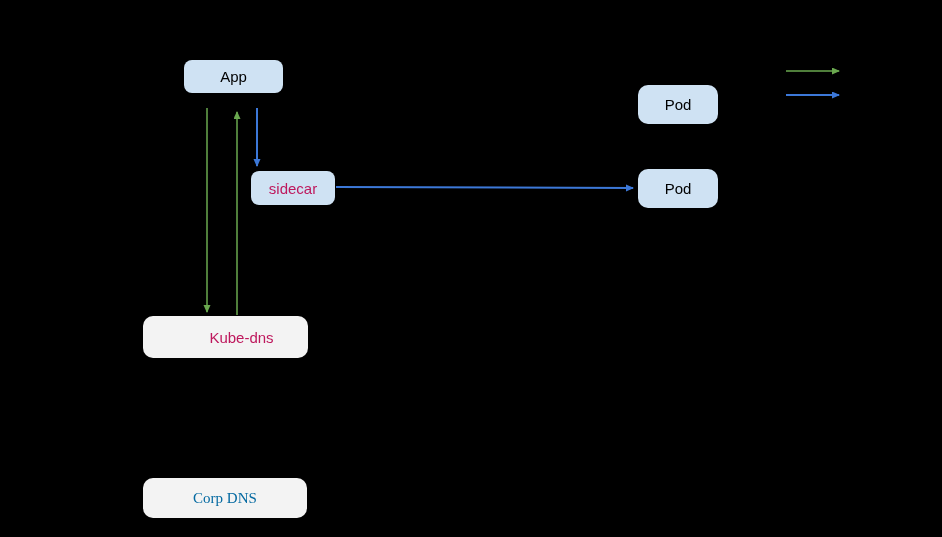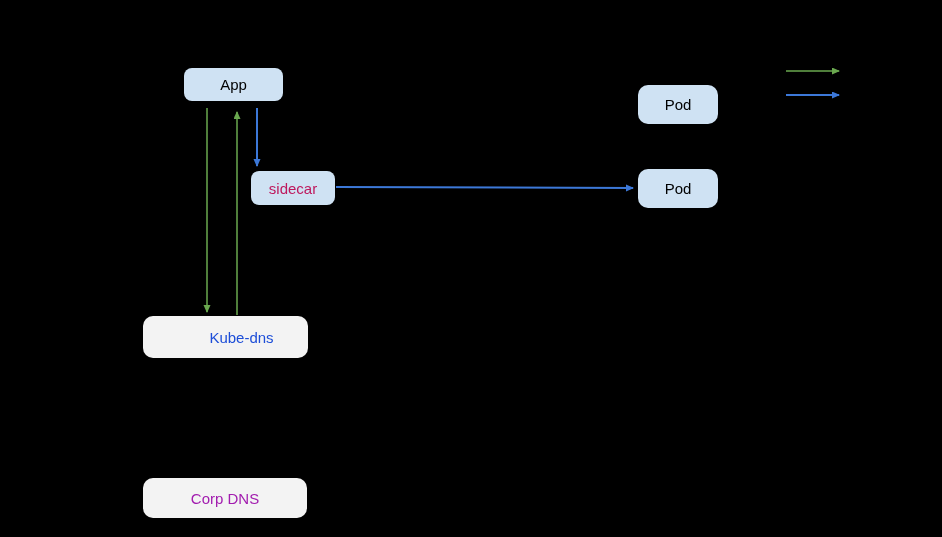--- a/index.html
+++ b/index.html
@@ -49,31 +49,31 @@
           <path d="M0,0 L8,3.5 L0,7 Z" fill="#3c78d8"></path>
         </marker>
       </defs>
   <line x1="207" y1="108" x2="207" y2="312" stroke="#6aa84f" stroke-width="1.5" marker-end="url(#arrow-green)"></line>
       <line x1="237" y1="315" x2="237" y2="112" stroke="#6aa84f" stroke-width="1.5" marker-end="url(#arrow-green)"></line>
       <line x1="257" y1="108" x2="257" y2="166" stroke="#3c78d8" stroke-width="2" marker-end="url(#arrow-blue)"></line>
       <line x1="336" y1="187" x2="633" y2="188" stroke="#3c78d8" stroke-width="2" marker-end="url(#arrow-blue)"></line>
       <line x1="786" y1="71" x2="839" y2="71" stroke="#6aa84f" stroke-width="1.5" marker-end="url(#arrow-green)"></line>
       <line x1="786" y1="95" x2="839" y2="95" stroke="#3c78d8" stroke-width="2" marker-end="url(#arrow-blue)"></line>
     </svg>
-<div class="node" style="left: 184px; top: 68px; width: 99px; height: 33px; border-radius: 8px; background: rgb(207, 226, 243);">
+<div class="node" style="left: 184px; top: 60px; width: 99px; height: 33px; border-radius: 8px; background: rgb(207, 226, 243);">
     <span class="node-label" style="color: rgb(0, 0, 0);">App</span>
   </div>
     <div class="node" style="left: 251px; top: 171px; width: 84px; height: 34px; border-radius: 8px; background: rgb(207, 226, 243);">
     <span class="node-label" style="color: #be185d;">sidecar</span>
   </div>
     <div class="node" style="left: 638px; top: 85px; width: 80px; height: 39px; border-radius: 10px; background: rgb(207, 226, 243);">
     <span class="node-label" style="color: rgb(0, 0, 0);">Pod</span>
   </div>
     <div class="node" style="left: 638px; top: 169px; width: 80px; height: 39px; border-radius: 10px; background: rgb(207, 226, 243);">
     <span class="node-label" style="color: rgb(0, 0, 0);">Pod</span>
   </div>
     <div class="node" style="left: 143px; top: 316px; width: 165px; height: 42px; border-radius: 10px; background: rgb(243, 243, 243);">
-    <span class="node-label" style="color: #1d4ed8; margin-left: 32px;">Kube-dns</span>
+    <span class="node-label" style="color: #be185d; margin-left: 32px;">Kube-dns</span>
   </div>
     <div class="node" style="left: 143px; top: 478px; width: 164px; height: 40px; border-radius: 10px; background: rgb(243, 243, 243);">
-    <span class="node-label" style="color: #a21caf;">Corp DNS</span>
+    <span class="node-label" style="color: #0369a1; font-family: Liberation Serif, serif;">Corp DNS</span>
   </div>
   </div>
 
 </body></html>

